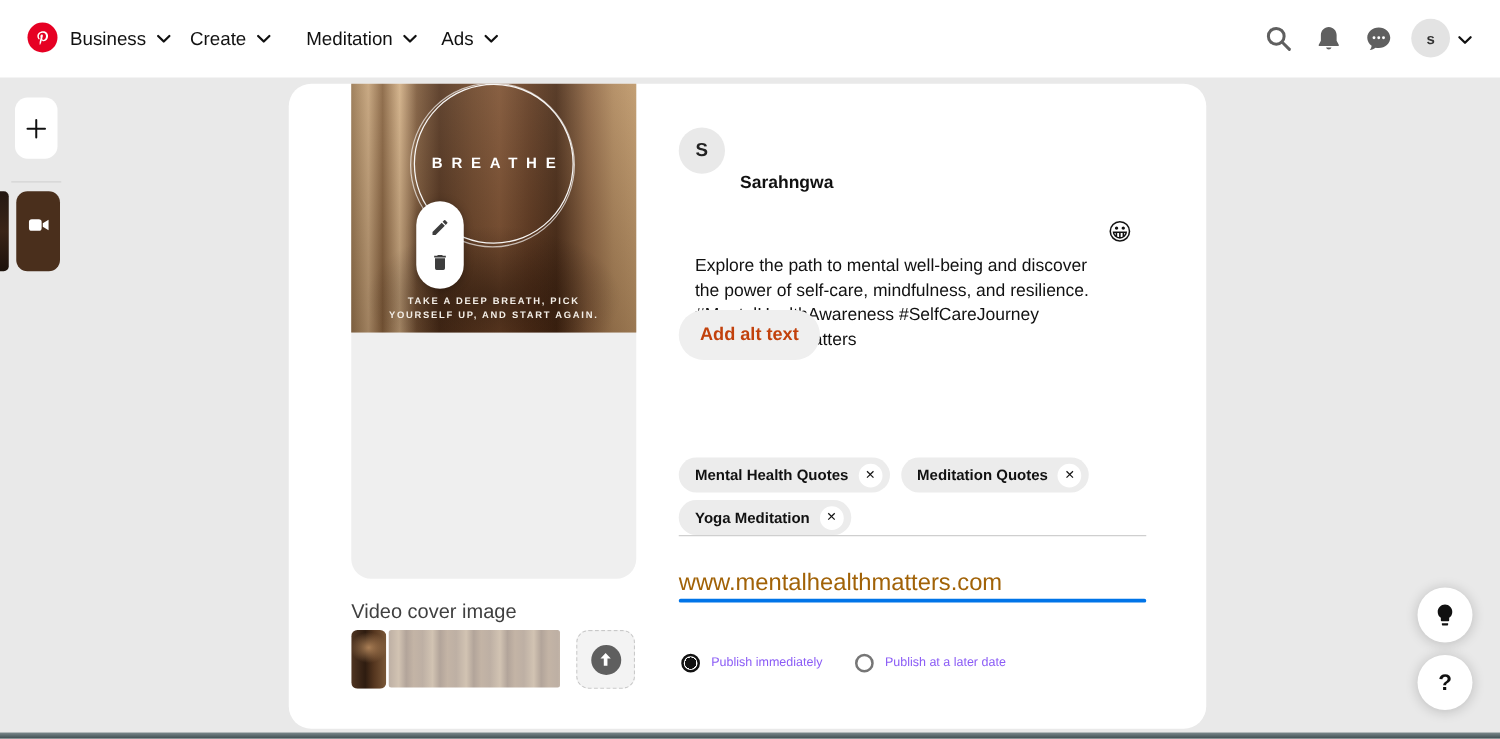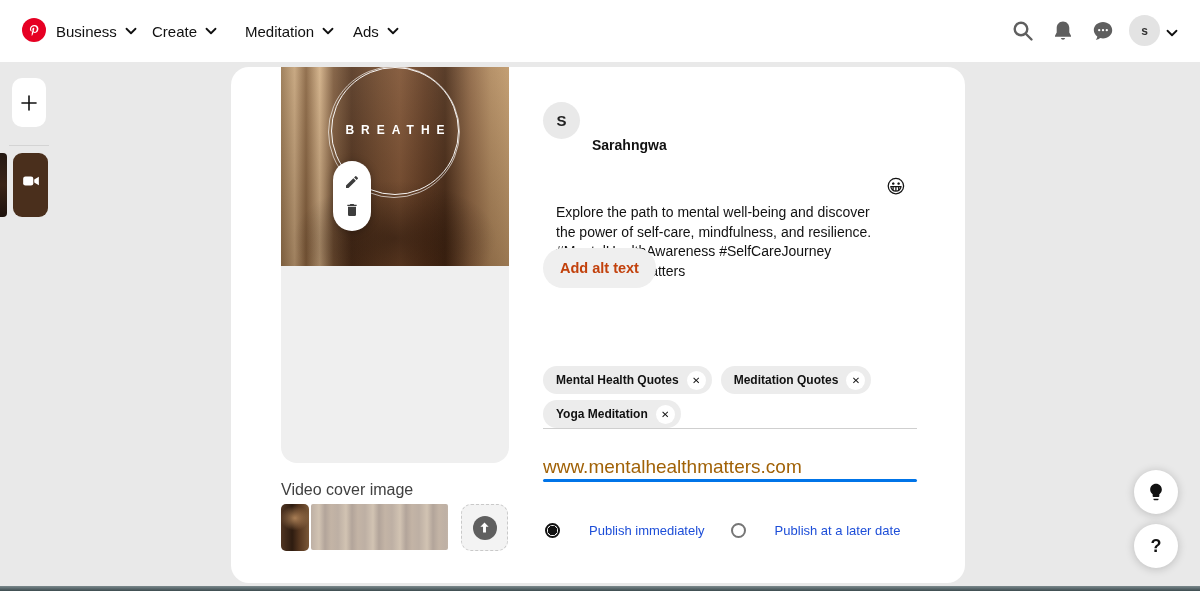--- a/index.html
+++ b/index.html
@@ -71,21 +71,21 @@
   .chip .t { font-size:12px; font-weight:700; color:#111; }
   .chip .x { width:19px; height:19px; margin-left:8px; border-radius:50%; background:#fff; display:flex; align-items:center; justify-content:center; font-size:10px; font-weight:700; color:#111; cursor:pointer; }
   .tag-divider { position:absolute; left:312px; top:361px; width:374px; height:1px; background:#cfcfcf; }
   .link-value { position:absolute; left:312px; top:389px; width:374px; font-size:19px; color:#a16207; cursor:text; }
   .link-underline { position:absolute; left:312px; top:412px; width:374px; height:3px; border-radius:2px; background:#0074e8; }
   .publish-row { position:absolute; left:314px; top:456px; display:flex; align-items:center; gap:26px; }
   .radio-opt { display:flex; align-items:center; gap:9px; cursor:pointer; }
   .radio { width:15px; height:15px; border-radius:50%; }
   .radio.sel { border:2px solid #111; background:radial-gradient(circle, #111 0 4.5px, #fff 4.6px); }
   .radio.unsel { border:2px solid #767676; background:#fff; }
-  .radio-lbl { font-size:13px; color:#1d4ed8;margin-left:20px; }
+  .radio-lbl { font-size:10px; color:#8b5cf6; }
 
   
   .float-btn { position:absolute; left:1134px; width:44px; height:44px; border-radius:50%; background:#fff; box-shadow:0 1px 10px rgba(0,0,0,.2); display:flex; align-items:center; justify-content:center; cursor:pointer; z-index:30; }
   .fb-idea { top:470px; } .fb-help { top:524px; }
   .float-btn svg { width:20px; height:20px; fill:#111; }
   .fb-help span { font-size:18px; font-weight:700; color:#111; }
 
   .bottom-strip { position:absolute; left:0; bottom:0; width:1200px; height:5px; background:linear-gradient(180deg,#7b898c,#3c4b4f); z-index:40; }
 </style>
 </head>
@@ -169,20 +169,21 @@
       </svg>
   </span>
 </div>
 
 <main class="card">
 
   <div class="preview">
     <div class="video-frame">
       <div class="breathe-circle"></div>
       <div class="breathe-title">BREATHE</div>
+      <div class="video-caption">TAKE A DEEP BREATH, PICK YOURSELF UP, AND START AGAIN.</div>
     </div>
     <div class="edit-pill">
       <span class="ic">
         <svg viewBox="0 0 24 24">
             <path d="M3 17.25V21h3.75L17.81 9.94l-3.75-3.75L3 17.25zM20.71 7.04a1 1 0 0 0 0-1.41l-2.34-2.34a1 1 0 0 0-1.41 0l-1.83 1.83 3.75 3.75 1.83-1.83z"></path>
           </svg>
       </span>
       <span class="ic">
         <svg viewBox="0 0 24 24">
             <path d="M6 19a2 2 0 0 0 2 2h8a2 2 0 0 0 2-2V7H6v12zM19 4h-3.5l-1-1h-5l-1 1H5v2h14V4z"></path>

